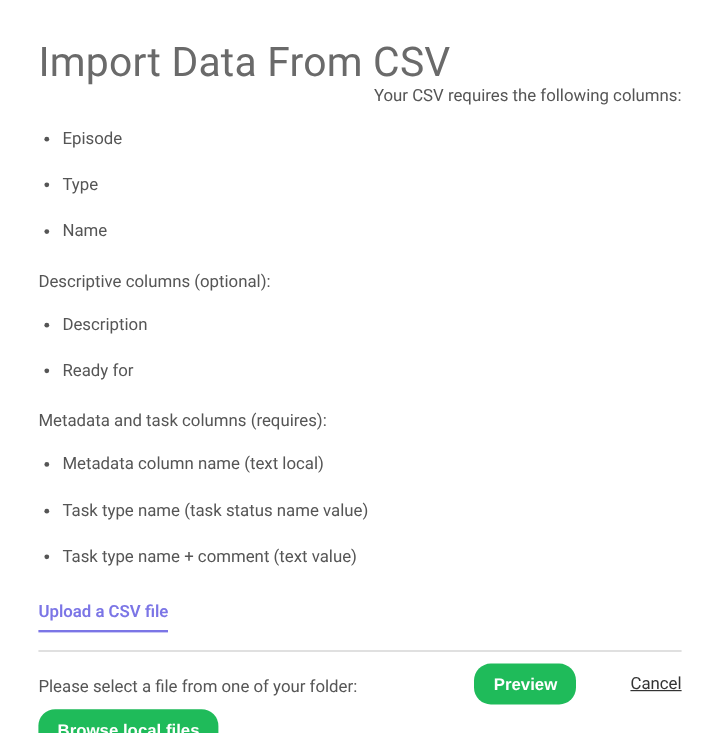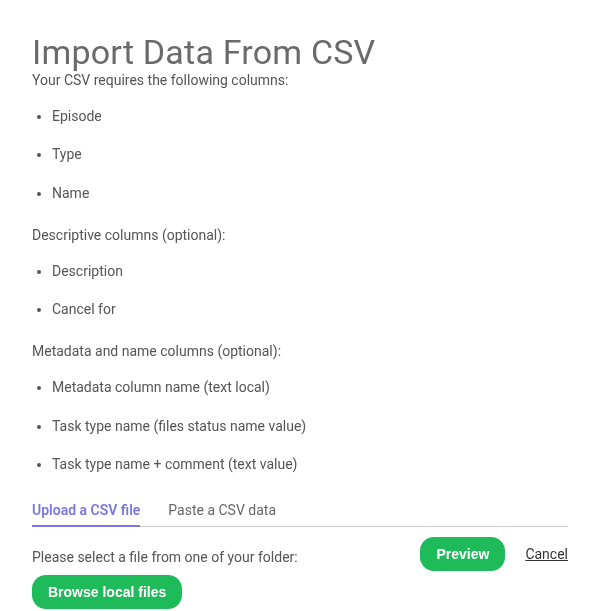--- a/index.html
+++ b/index.html
@@ -23,38 +23,39 @@
       letter-spacing: 0.2px;
     }
     .section-label {
       font-size: 14px;
       color: #555;
       margin-bottom: 4px;
       margin-top: 24px;
     }
     .section-label:first-of-type {
       margin-top: 0;
+      text-align: right;
     }
     ul.req-list {
       list-style: disc;
       padding-left: 20px;
       margin-bottom: 4px;
     }
     ul.req-list li {
       font-size: 14px;
       color: #555;
       line-height: 1.45;
       margin-top: 18px;
     }
     .tabs {
       display: flex;
       gap: 28px;
       margin-top: 22px;
       border-bottom: 1px solid #ccc;
-      padding-bottom: 0;
+      padding-bottom: 16px;
     }
     .tab {
       font-size: 14px;
       padding: 6px 0 8px 0;
       cursor: pointer;
       color: #666;
       position: relative;
     }
     .tab.active {
       color: #7b75e6;
@@ -85,62 +86,62 @@
       display: inline-block;
     }
     .btn-green {
       background: #22c55e;
       background: #1fbb5a;
       color: #fff;
     }
     .footer {
       position: absolute;
       right: 32px;
-      bottom: 40px;
+      bottom: 24px;
       display: flex;
       align-items: center;
       gap: 20px;
     }
     .cancel-link {
       font-size: 14px;
       color: #333;
       text-decoration: underline;
       cursor: pointer;
+      margin-left: 25px;
     }
   </style>
 </head>
 <body>
 
 
 
 <h1 class="page-title">Import Data From CSV</h1>
 
 <p class="section-label">Your CSV requires the following columns:</p>
 <ul class="req-list">
   <li>Episode</li>
   <li>Type</li>
   <li>Name</li>
 </ul>
 
 <p class="section-label">Descriptive columns (optional):</p>
 <ul class="req-list">
   <li>Description</li>
-  <li>Cancel for</li>
+  <li>Ready for</li>
 </ul>
 
-<p class="section-label">Metadata and name columns (optional):</p>
+<p class="section-label">Metadata and task columns (requires):</p>
 <ul class="req-list">
   <li>Metadata column name (text local)</li>
-  <li>Task type name (files status name value)</li>
+  <li>Task type name (task status name value)</li>
   <li>Task type name + comment (text value)</li>
 </ul>
 
 <div class="tabs">
   <div class="tab active">Upload a CSV file</div>
-  <div class="tab">Paste a CSV data</div>
 </div>
 
 <p class="select-file-label">Please select a file from one of your folder:</p>
 <button class="btn btn-green">Browse local files</button>
 
 <div class="footer">
   <button class="btn btn-green">Preview</button>
   <a class="cancel-link">Cancel</a>
 </div>
 

